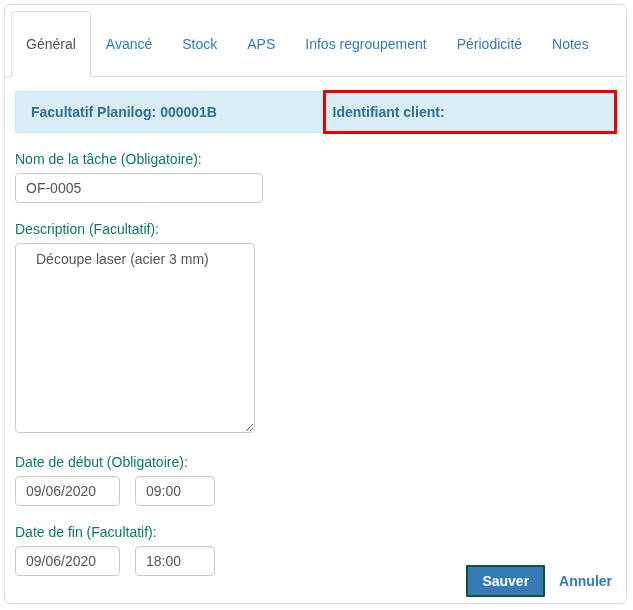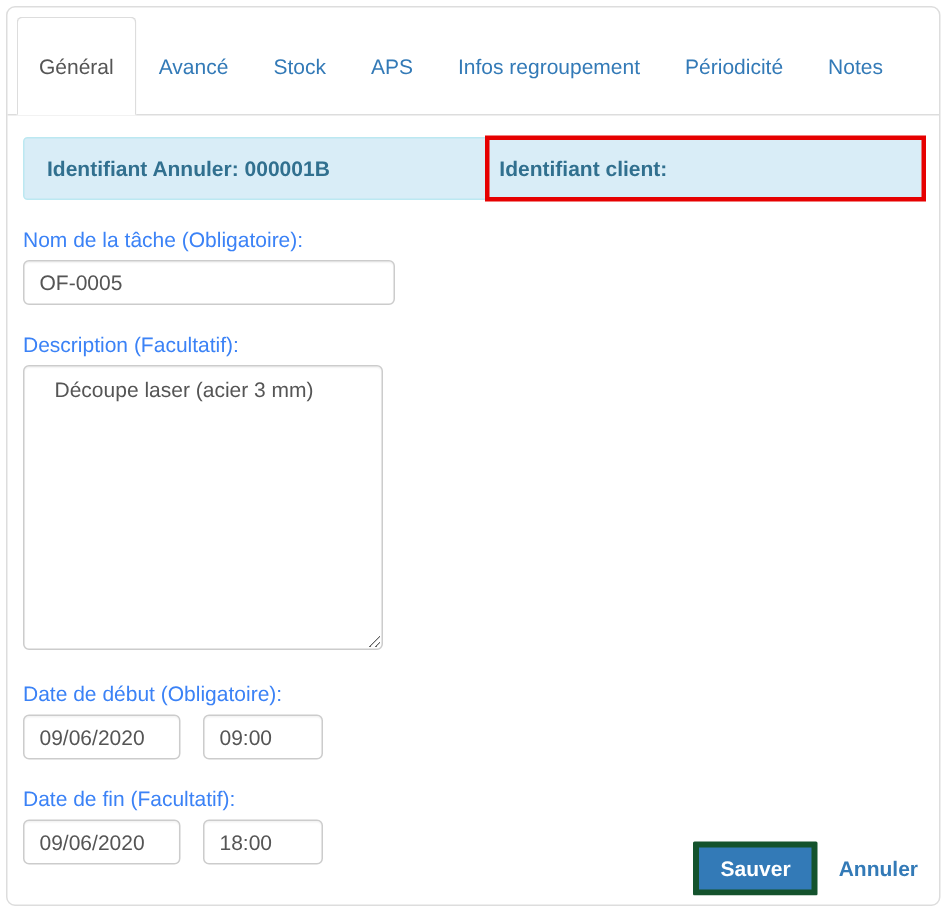--- a/index.html
+++ b/index.html
@@ -94,21 +94,21 @@
     }
     .form-section {
       padding: 0 10px;
     }
     .form-group {
       margin-bottom: 18px;
     }
     .form-label {
       display: block;
       margin-bottom: 6px;
-      color: #3b82f6;
+      color: #0f766e;
       font-size: 14px;
     }
     .form-input, .form-textarea {
       border: 1px solid #ccc;
       border-radius: 4px;
       padding: 6px 10px;
       font-size: 14px;
       font-family: inherit;
       color: #555;
       background: #fff;
@@ -140,21 +140,21 @@
       right: 10px;
       display: flex;
       align-items: center;
       gap: 10px;
       background: #fff;
       padding: 4px 0 0 0;
     }
     .btn-save {
       background: #337ab7;
       color: #fff;
-      border: 4px solid #14532d;
+      border: 2px solid #14532d;
       padding: 6px 14px;
       font-size: 14px;
       border-radius: 1px;
       font-weight: bold;
       cursor: pointer;
     }
     .btn-cancel {
       color: #337ab7;
       font-weight: bold;
       cursor: pointer;
@@ -176,21 +176,21 @@
     <div class="tab">APS</div>
     <div class="tab">Infos regroupement</div>
     <div class="tab">Périodicité</div>
     <div class="tab">Notes</div>
   </div>
 
   <div class="content-wrapper">
 
     <div class="id-bar">
       <div class="id-left">
-        <span>Identifiant Annuler: </span><span>000001B</span>
+        <span>Facultatif Planilog: </span><span>000001B</span>
       </div>
       <div class="id-right">
         <span>Identifiant client:</span>
         <span></span>
         <div class="id-right-highlight"></div>
       </div>
     </div>
 
     <div class="form-section">
 

